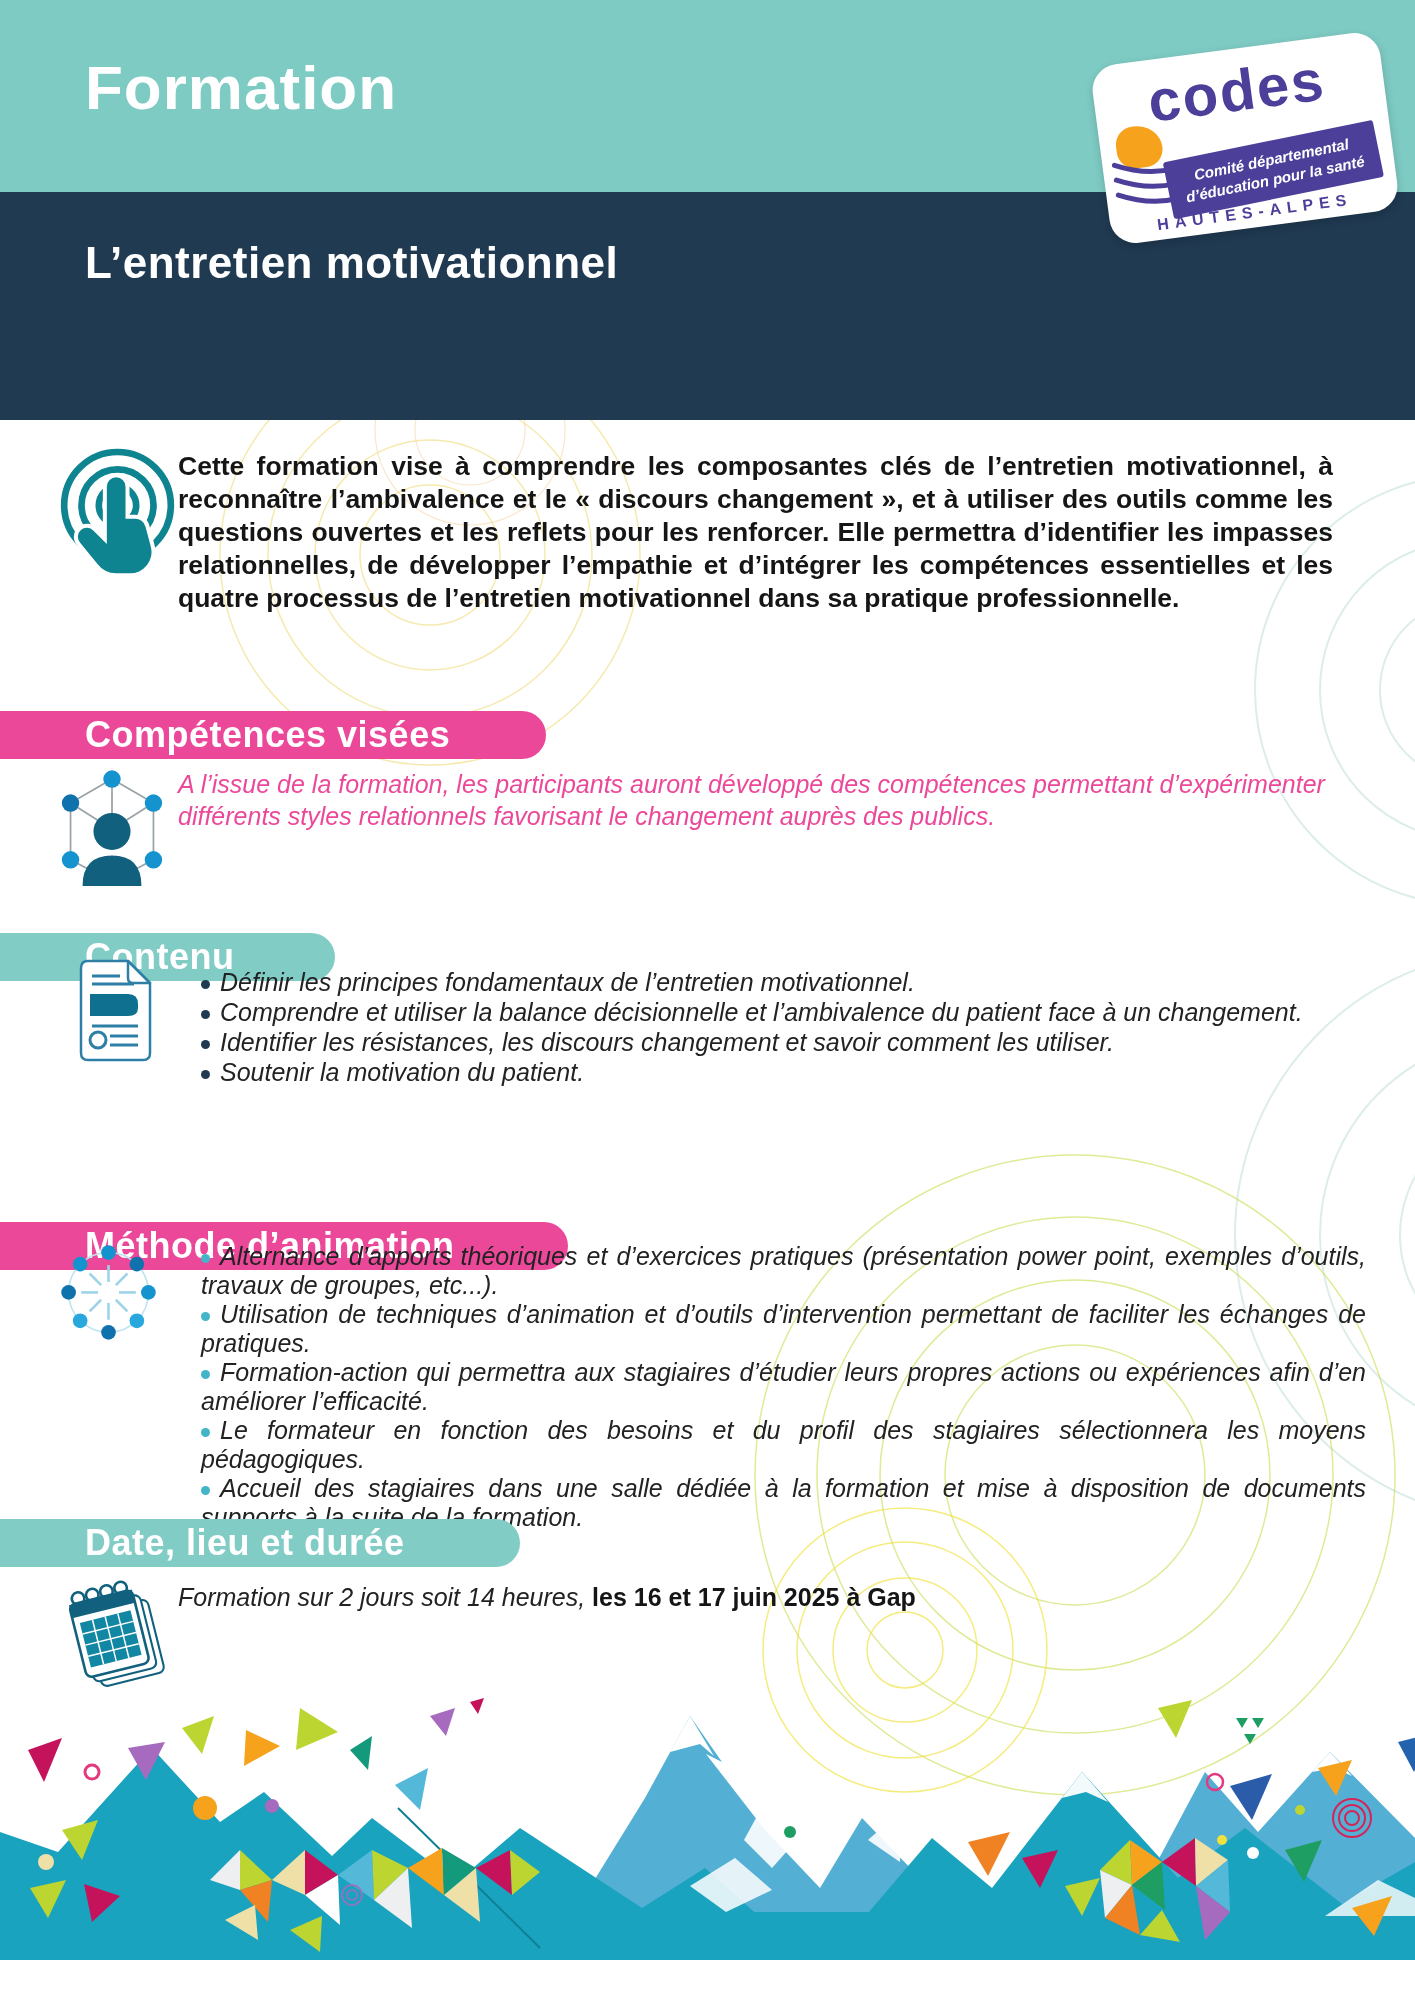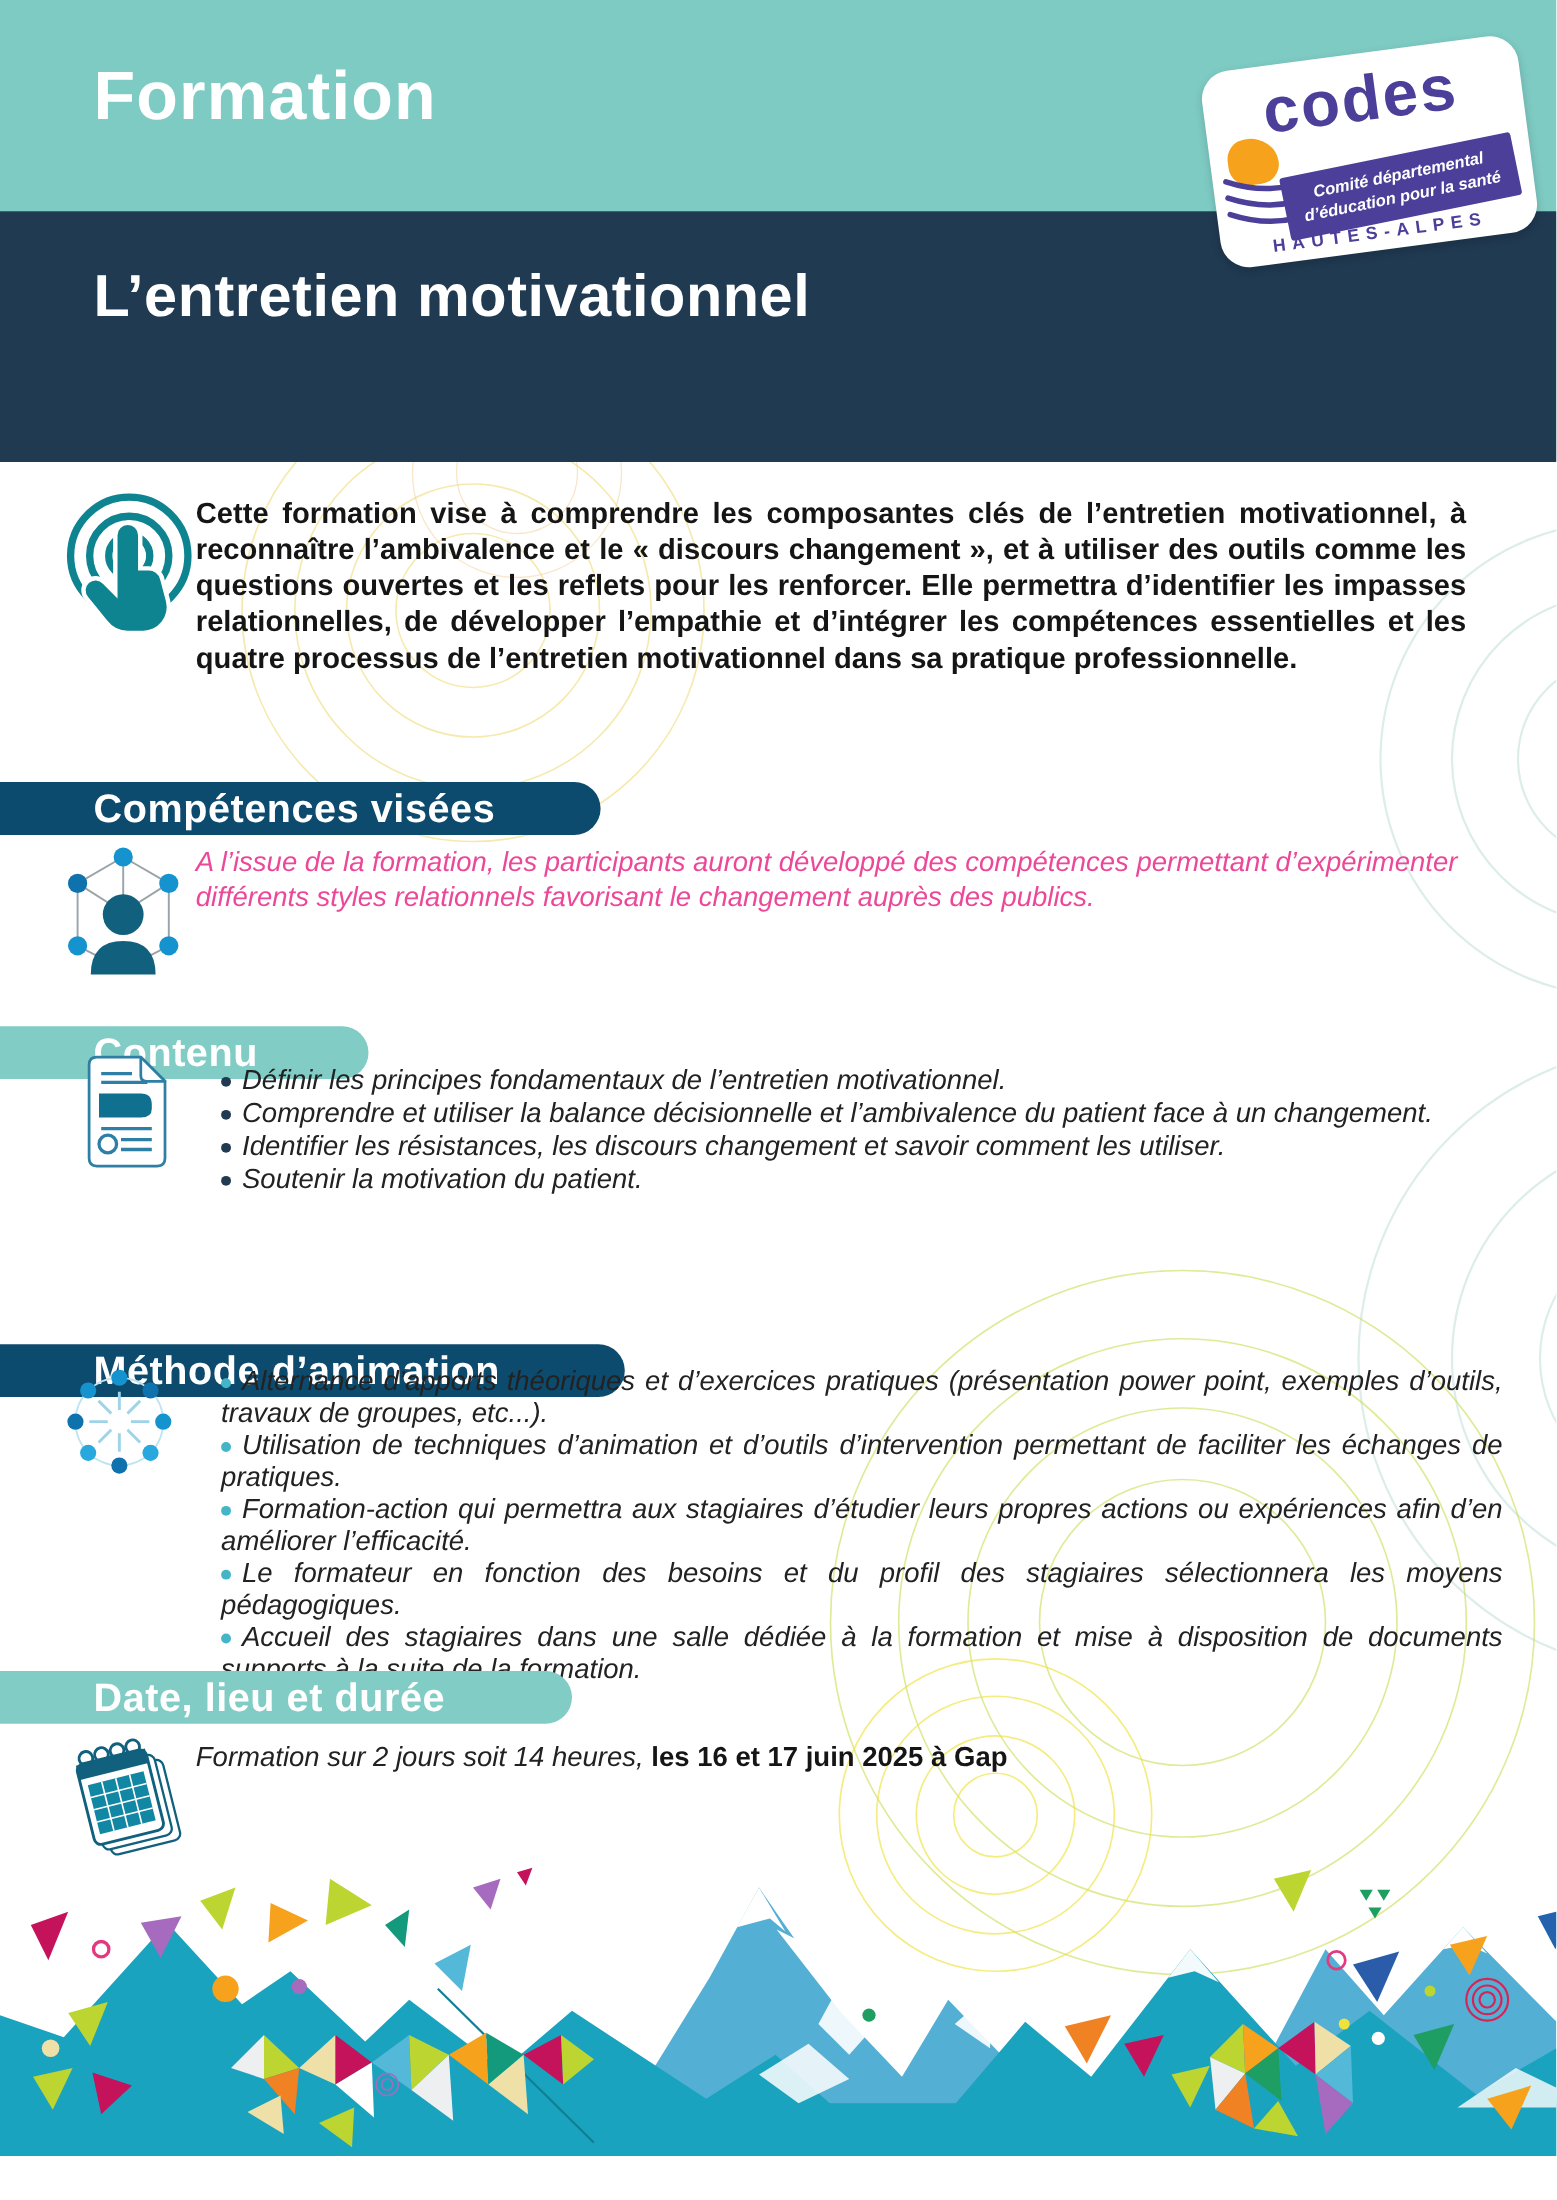--- a/index.html
+++ b/index.html
@@ -7,37 +7,37 @@
   body{font-family:"Liberation Sans","DejaVu Sans",sans-serif;}
   .page{position:relative;width:1415px;height:2000px;margin:0 auto;background:#fff;overflow:hidden;padding-left:23px;}
 
   
   .decor{position:absolute;left:0;top:0;z-index:0;}
 
   
   .band-teal{position:absolute;left:0;top:0;width:1415px;height:192px;background:#7ECBC4;z-index:1;}
   .band-navy{position:absolute;left:0;top:192px;width:1415px;height:228px;background:#203A52;z-index:1;}
   .kicker{position:absolute;left:85px;top:52px;z-index:2;color:#fff;font-size:62px;font-weight:800;letter-spacing:1px;}
-  .page-title{position:absolute;left:85px;top:238px;z-index:2;color:#fff;font-size:54px;font-weight:800;letter-spacing:0.5px;}
+  .page-title{position:absolute;left:85px;top:238px;z-index:2;color:#fff;font-size:44px;font-weight:800;letter-spacing:0.5px;}
 
   
   .logo{position:absolute;left:1100px;top:48px;width:290px;height:180px;background:#fff;border-radius:26px;transform:rotate(-7.5deg);box-shadow:0 3px 8px rgba(0,0,0,.18);z-index:3;}
   .logo-word{position:absolute;left:54px;top:8px;font-size:58px;font-weight:700;color:#4B3F99;letter-spacing:2px;}
   .logo-orange{position:absolute;left:16px;top:64px;width:46px;height:42px;background:#F6A21C;border-radius:22px 70% 22px 22px;}
   .logo-waves{position:absolute;left:8px;top:92px;}
   .logo-band{position:absolute;left:62px;top:96px;width:214px;height:58px;background:#4B3F99;transform:rotate(-4deg);border-radius:3px;color:#fff;font-style:italic;font-weight:600;font-size:15px;text-align:center;line-height:1.3;padding-top:9px;box-sizing:border-box;}
   .logo-region{position:absolute;left:0;right:0;bottom:6px;text-align:center;color:#4B3F99;font-weight:700;font-size:16px;letter-spacing:6px;}
 
   
   .intro-icon{position:absolute;left:50px;top:444px;z-index:2;}
   .intro-text{position:absolute;left:178px;top:450px;width:1155px;z-index:2;font-size:26.5px;font-weight:700;line-height:33px;color:#151515;text-align:justify;margin:0;}
 
   
   .banner{position:absolute;left:0;height:48px;z-index:2;display:inline-flex;align-items:center;white-space:nowrap;color:#fff;font-size:36px;font-weight:800;padding:0 46px 0 85px;border-radius:0 27px 27px 0;box-sizing:border-box;letter-spacing:0.5px;}
-  .banner.navy{background:#0c4a6e;}
+  .banner.navy{background:#ec4899;}
   .banner.teal{background:#82CCC6;}
   .b-competences{top:711px;min-width:546px;}
   .b-contenu{top:893px;min-width:335px;margin-top:40px;}
   .b-methode{top:1222px;min-width:568px;}
   .b-date{top:1519px;min-width:520px;}
 
   
   .it-par{position:absolute;left:178px;z-index:2;width:1160px;font-size:25px;font-style:italic;color:#ec4899;line-height:32px;margin:0;}
   .p-competences{top:768px;}
   ul.blist{position:absolute;left:185px;z-index:2;list-style:none;margin:16px;padding:0;}

